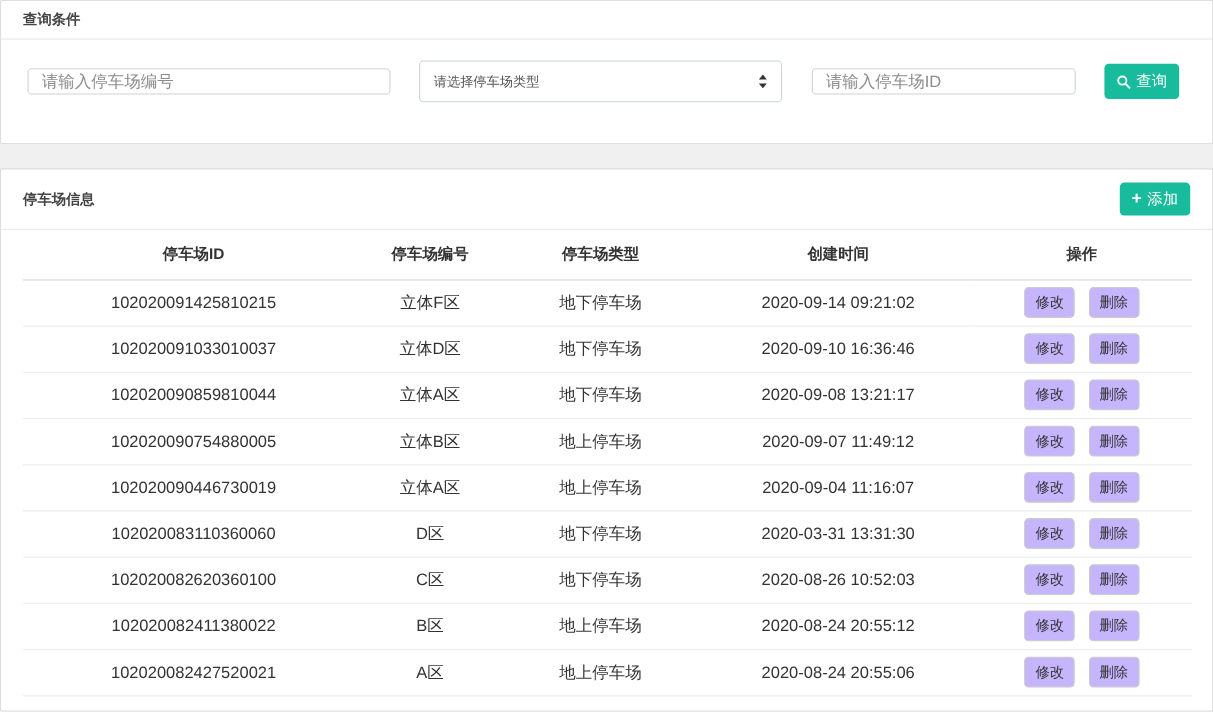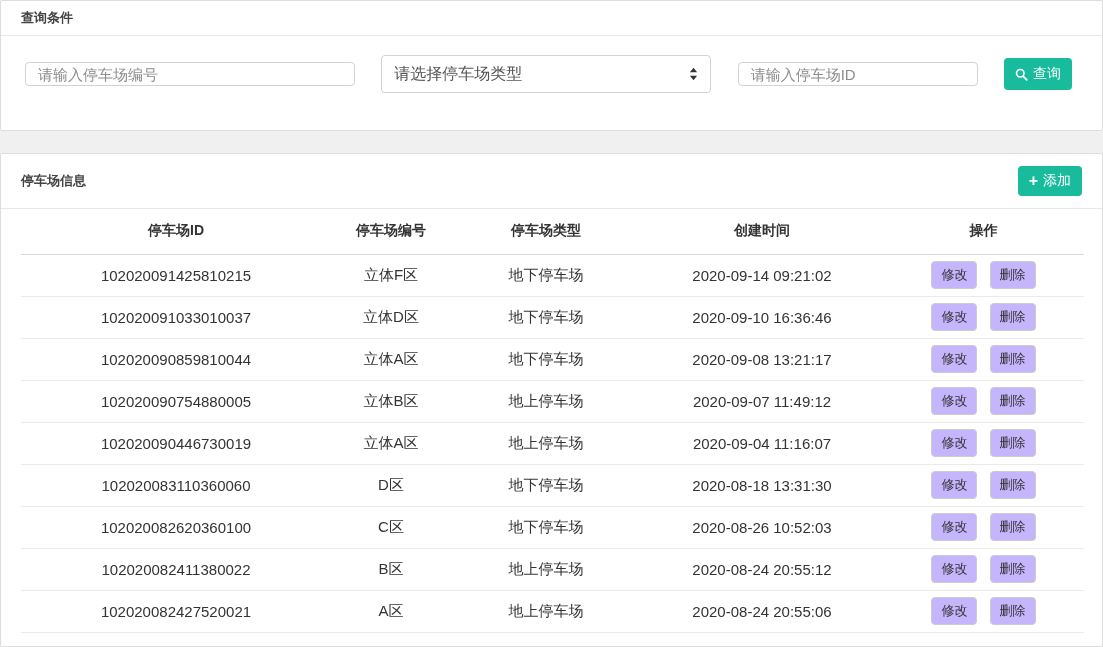--- a/index.html
+++ b/index.html
@@ -52,21 +52,21 @@
   .fake-select {
     position: relative;
     width: 330px;
     height: 38px;
     border: 1px solid #ced4da;
     border-radius: 4px;
     background: #fff;
     display: flex;
     align-items: center;
     padding: 0 30px 0 12px;
-    font-size: 16px;
+    font-size: 12px;
     color: #555;
     cursor: default;
   }
   .select-arrows {
     position: absolute;
     right: 12px;
     top: 50%;
     transform: translateY(-50%);
     display: flex;
     flex-direction: column;
@@ -237,21 +237,21 @@
     <td>2020-09-04 11:16:07</td>
     <td>
       <button class="btn-mini">修改</button>
       <button class="btn-mini">删除</button>
     </td>
   </tr>
         <tr>
     <td>102020083110360060</td>
     <td>D区</td>
     <td>地下停车场</td>
-    <td>2020-08-18 13:31:30</td>
+    <td>2020-03-31 13:31:30</td>
     <td>
       <button class="btn-mini">修改</button>
       <button class="btn-mini">删除</button>
     </td>
   </tr>
         <tr>
     <td>102020082620360100</td>
     <td>C区</td>
     <td>地下停车场</td>
     <td>2020-08-26 10:52:03</td>

